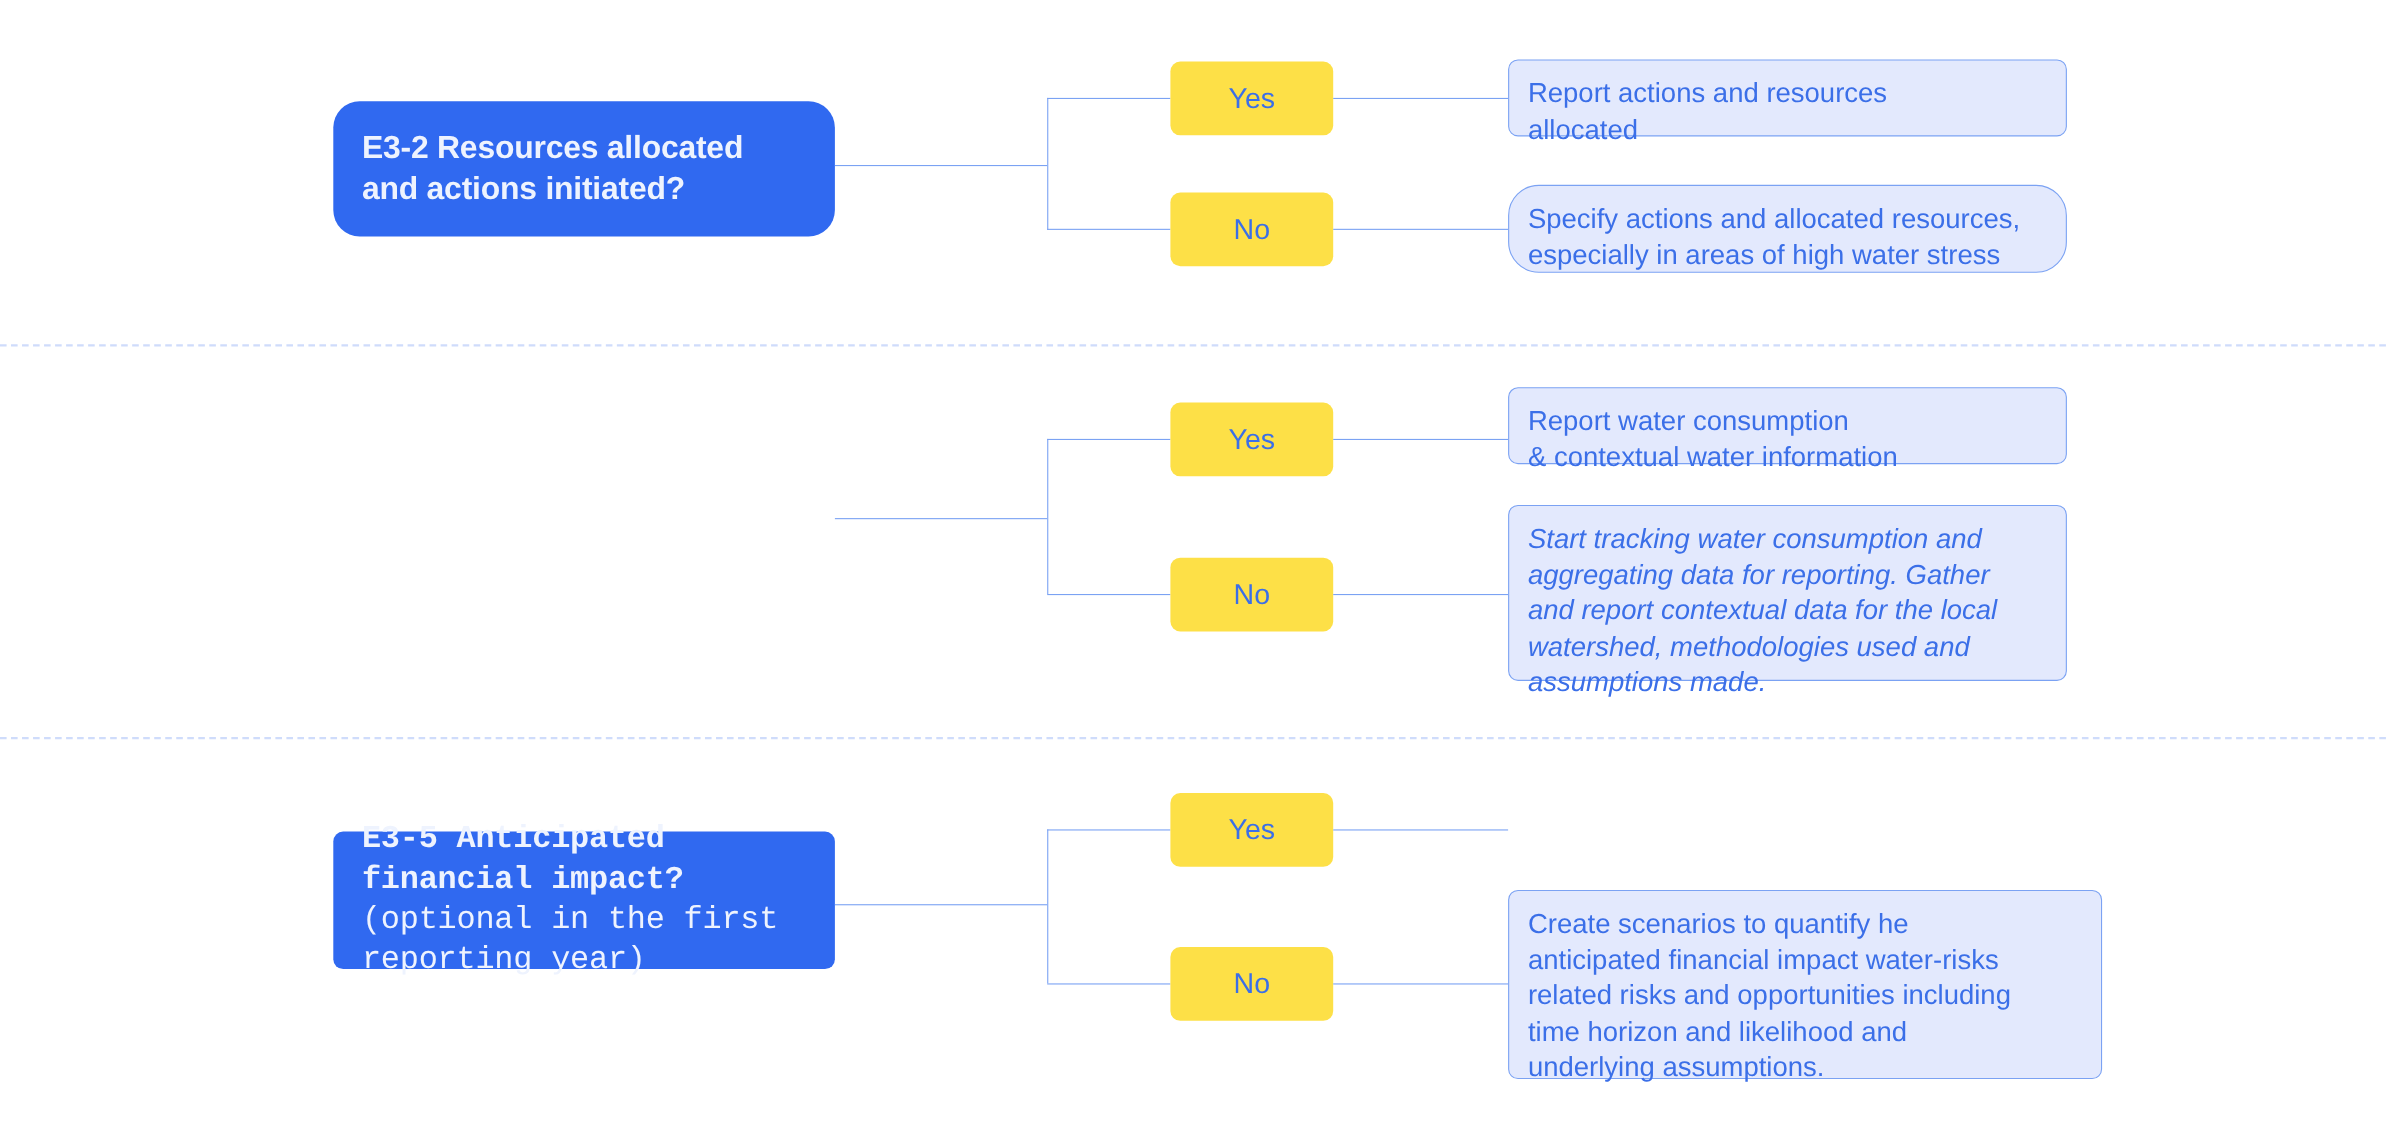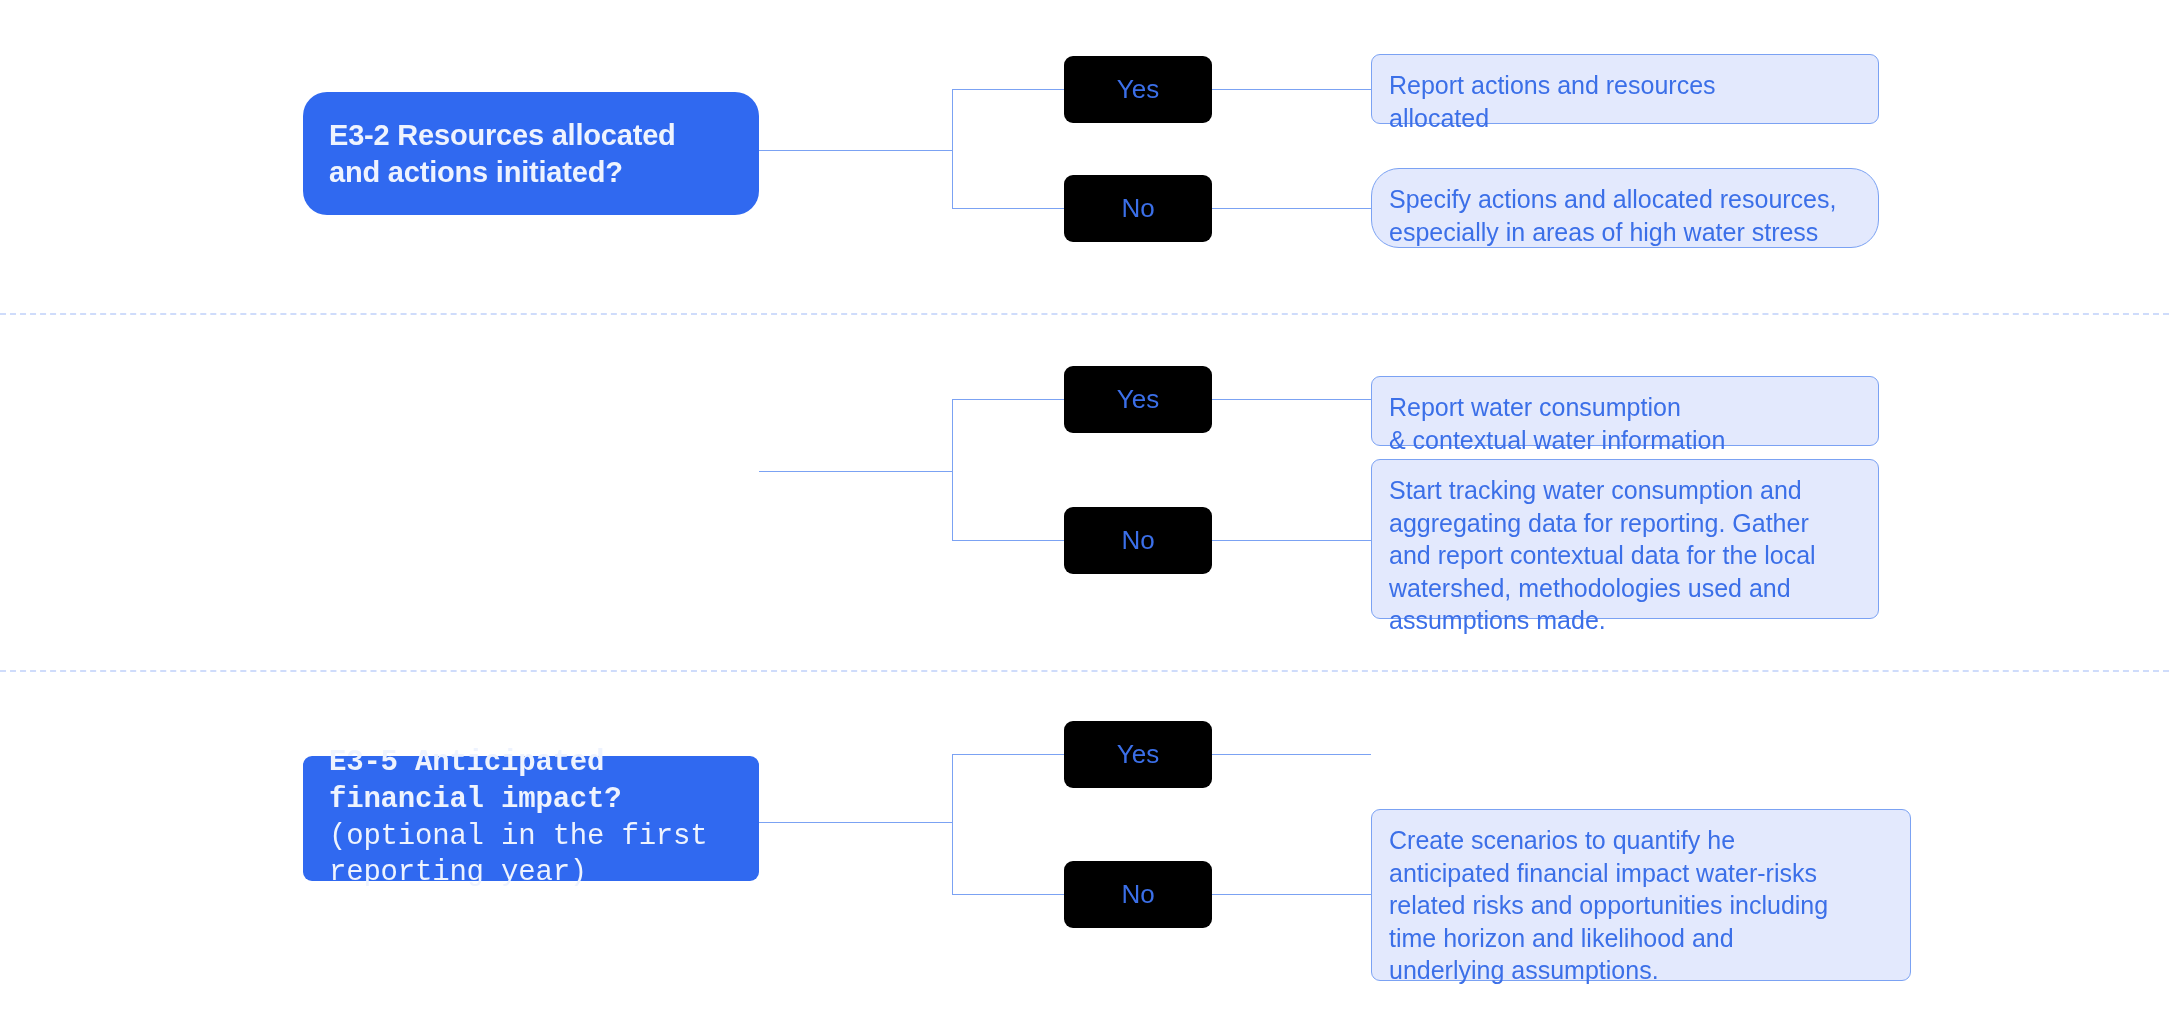--- a/index.html
+++ b/index.html
@@ -32,21 +32,21 @@
     font-size:29px;
     font-weight:700;
     line-height:1.27;
     letter-spacing:-0.2px;
   }
   .qbox .qtext .reg{font-weight:400;}
 
   
   .pill{
     position:absolute;
-    background:#000000;
+    background:#fde047;
     border-radius:9px;
     color:#3b6fe8;
     display:flex;align-items:center;justify-content:center;
     font-size:26px;
     box-sizing:border-box;
   }
 
   
   .obox{
     position:absolute;
@@ -107,23 +107,23 @@
   <div class="pill" style="left:1064px;top:366px;width:148px;height:67px;">
     <span>Yes</span>
   </div>
   <div class="pill" style="left:1064px;top:507px;width:148px;height:67px;">
     <span>No</span>
   </div>
 
   <div class="hline" style="left:1212px;top:399px;width:159px;"></div>
   <div class="hline" style="left:1212px;top:540px;width:159px;"></div>
 
-  <div class="obox" style="left:1371px;top:376px;width:508px;height:70px;">Report water consumption
+  <div class="obox" style="left:1371px;top:352px;width:508px;height:70px;">Report water consumption
 &amp; contextual water information</div>
-  <div class="obox" style="left:1371px;top:459px;width:508px;height:160px;">Start tracking water consumption and
+  <div class="obox" style="left:1371px;top:459px;width:508px;height:160px;font-style:italic;">Start tracking water consumption and
 aggregating data for reporting. Gather
 and report contextual data for the local
 watershed, methodologies used and
 assumptions made.</div>
 
   <div class="divider" style="top:670px;"></div>
 
   <div class="qbox" style="left:303px;top:756px;width:456px;height:125px;font-family:Liberation Mono, monospace;">
     <div class="qtext">
       <span>E3-5 Anticipated financial impact?</span><span class="reg"> (optional in the first reporting year)</span>

